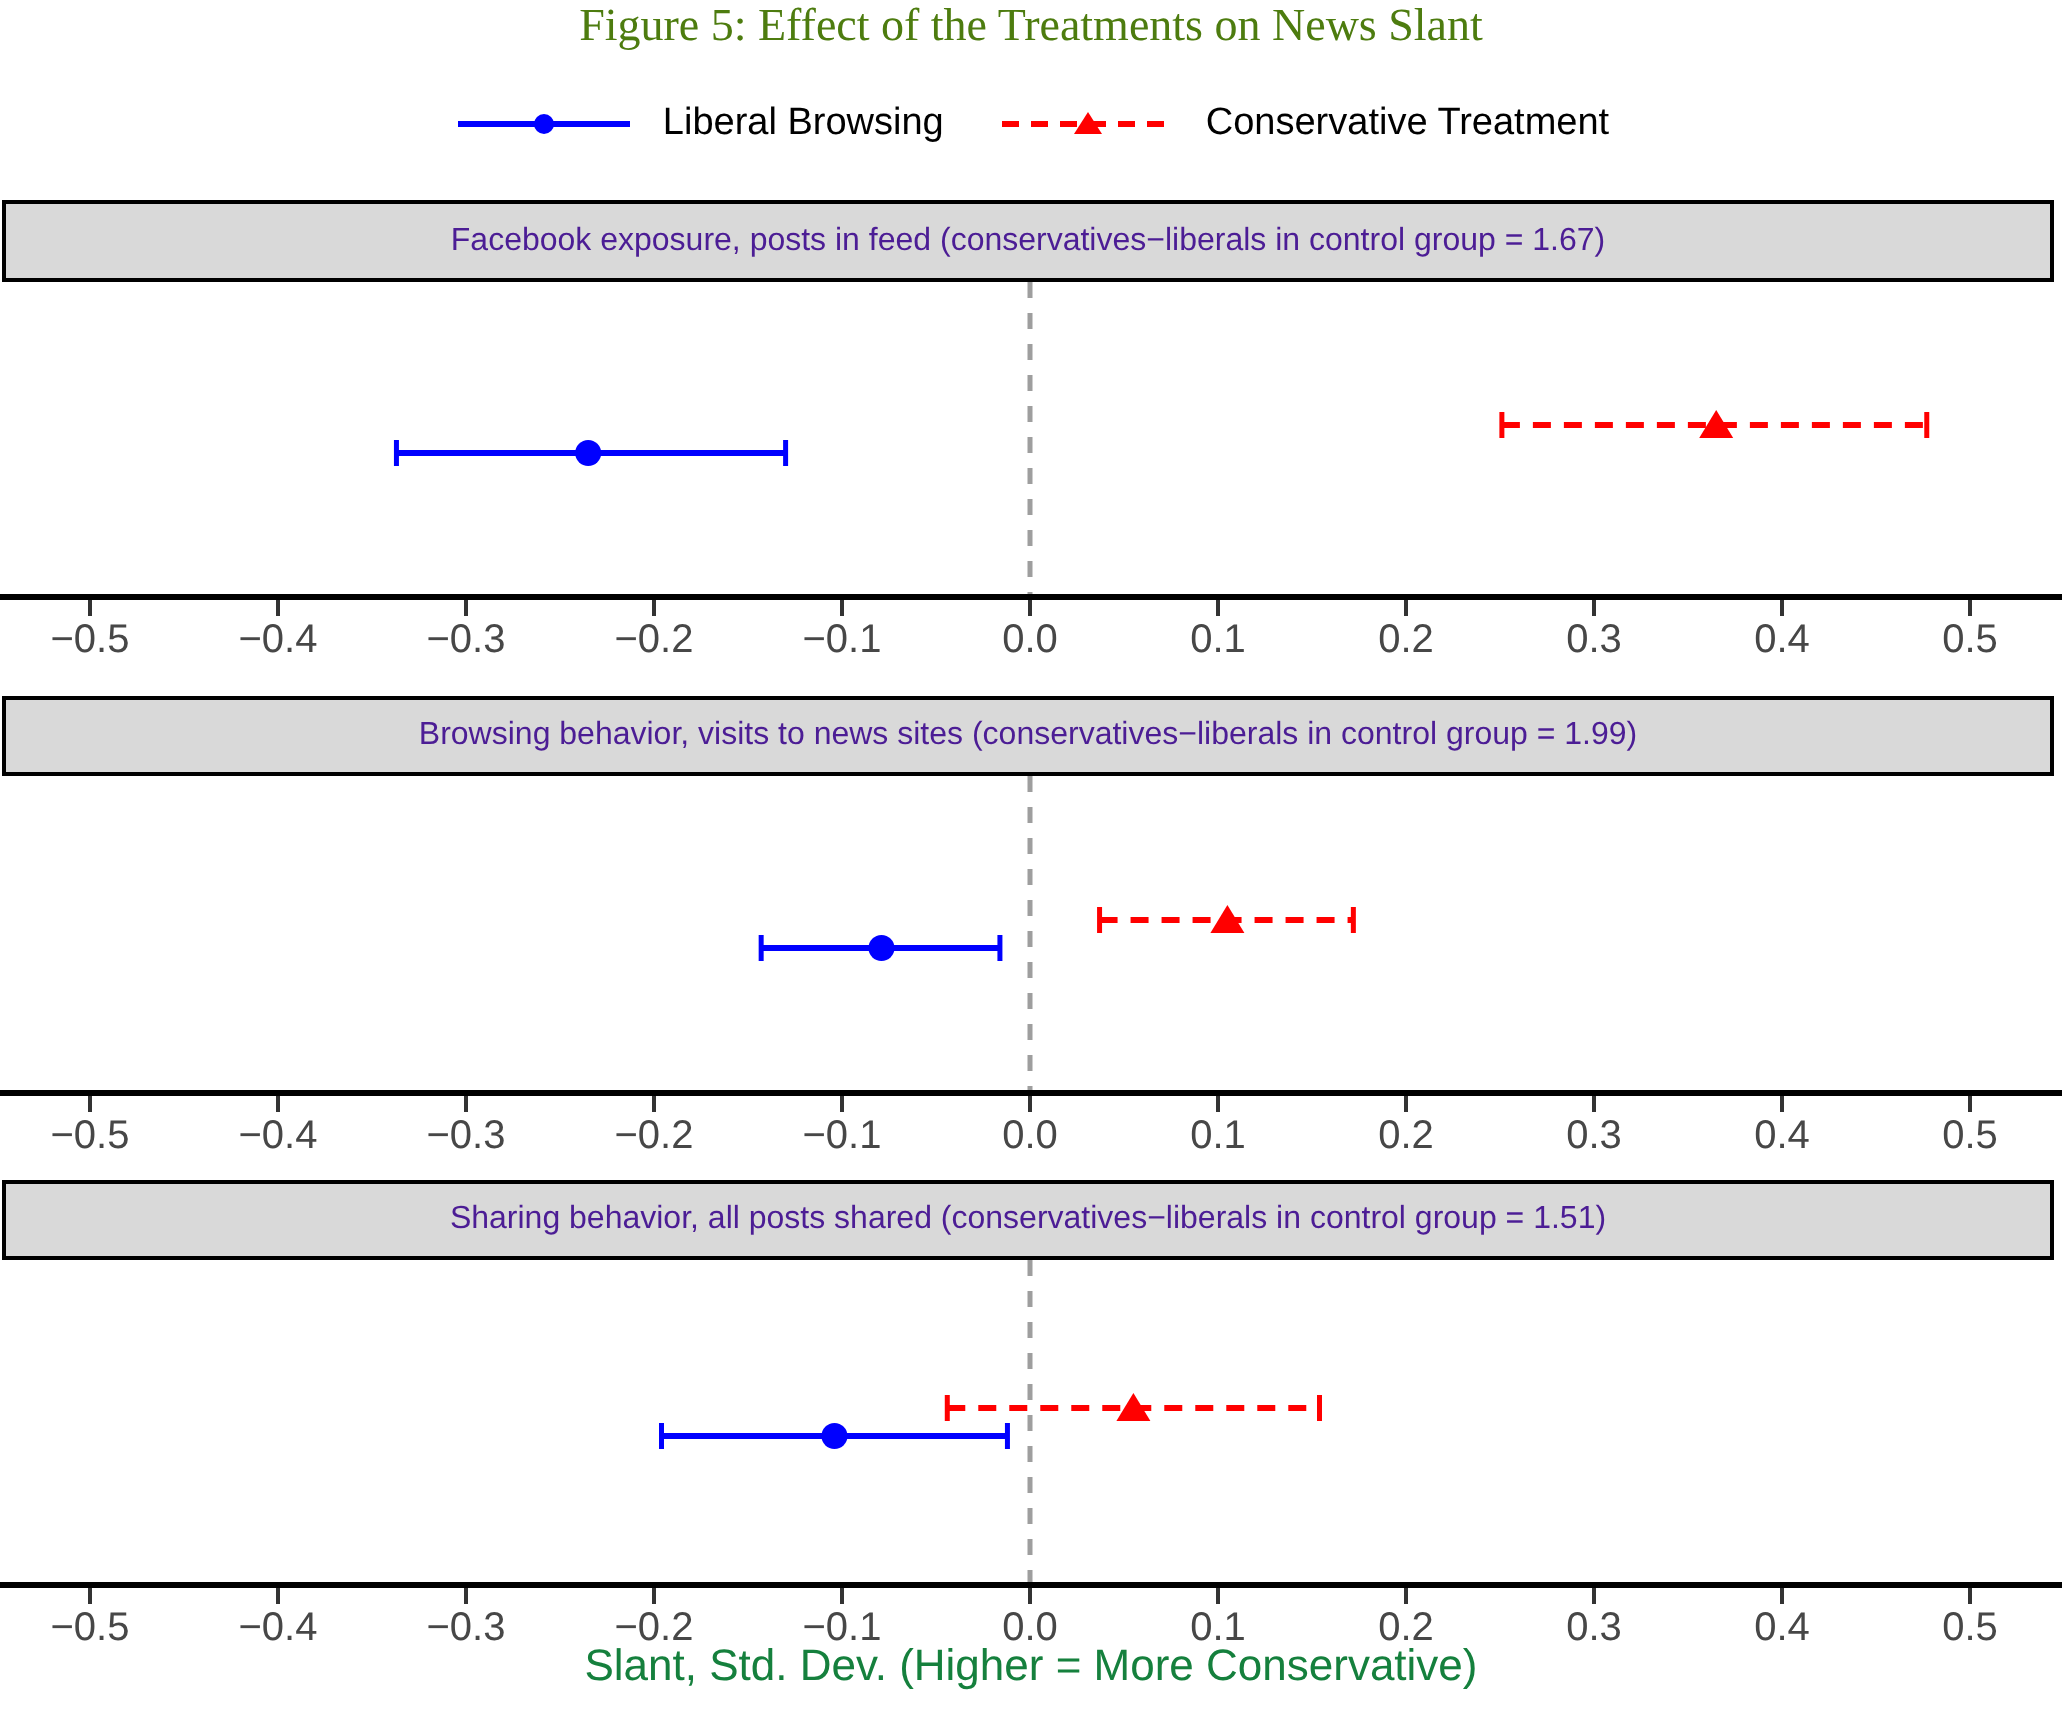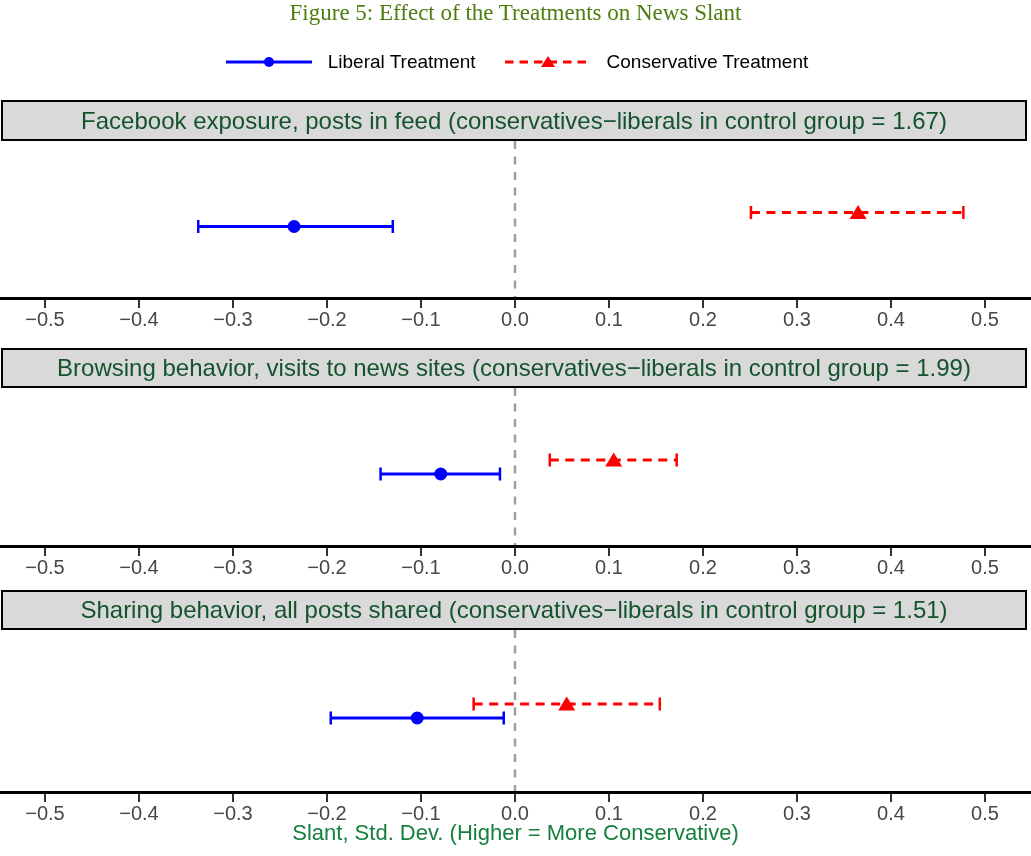--- a/index.html
+++ b/index.html
@@ -21,42 +21,42 @@
     display:flex;justify-content:center;align-items:center;gap:26px;
   }
   .legend-item{display:flex;align-items:center;gap:13px;}
   .legend-label{font-size:19px;color:#000;}
   .strip{
     position:absolute;left:1px;width:1026px;
     background:#d9d9d9;border:2.5px solid #000;
     display:flex;align-items:center;justify-content:center;
     box-sizing:border-box;
   }
-  .strip-label{font-size:24px;color:#14532d;}
+  .strip-label{font-size:16px;color:#4c1d95;}
   .plot,.axis{position:absolute;left:0;}
   svg text{font-family:"Liberation Sans",sans-serif;}
   .xlabel{
     position:absolute;top:820px;left:0;width:100%;
     text-align:center;font-size:22px;color:#15803d;
   }
 </style>
 </head>
 <body>
 
 <div id="figure">
 
   <div class="fig-title">Figure 5: Effect of the Treatments on News Slant</div>
 
   <div class="legend">
     <span class="legend-item">
       <svg id="key-liberal" width="92" height="24">
           <line x1="3" y1="12" x2="89" y2="12" stroke="#0000ff" stroke-width="3"></line>
           <circle cx="46" cy="12" r="5" fill="#0000ff"></circle>
         </svg>
-      <span class="legend-label">Liberal Treatment</span>
+      <span class="legend-label">Liberal Browsing</span>
     </span>
     <span class="legend-item">
       <svg id="key-conservative" width="92" height="24">
           <line x1="3" y1="12" x2="89" y2="12" stroke="#ff0000" stroke-width="3" stroke-dasharray="8.5 6"></line>
           <polygon points="39,17 53,17 46,6" fill="#ff0000"></polygon>
         </svg>
       <span class="legend-label">Conservative Treatment</span>
     </span>
   </div>
 

